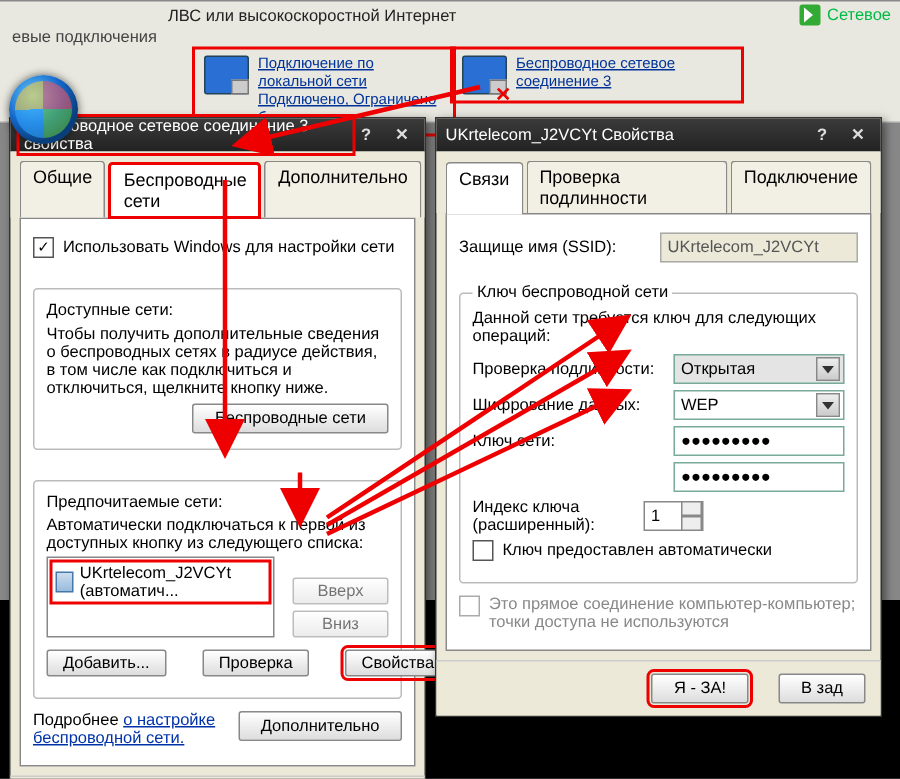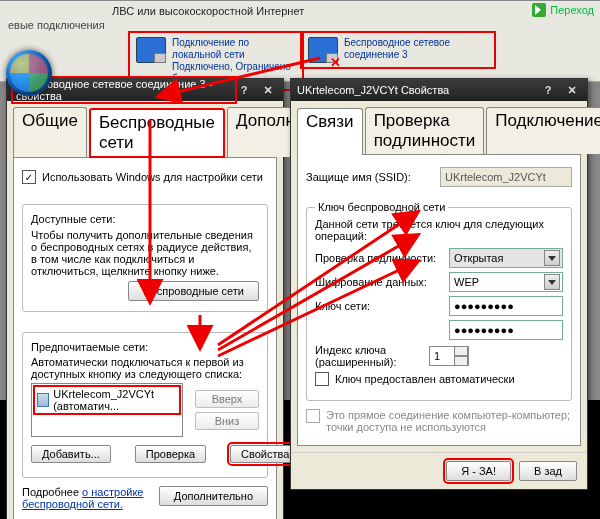--- a/index.html
+++ b/index.html
@@ -8,73 +8,73 @@
 .explorer{position:absolute;left:0;top:0;right:0;height:80px;background:#e8e8e0;border-bottom:1px solid #aaa;border-top:1px solid #888}
 .exp-title{position:absolute;left:0;top:0;padding:18px 8px;color:#444}
 .exp-section{position:absolute;left:112px;top:4px;color:#222}
 .exp-go{position:absolute;right:6px;top:2px;display:flex;align-items:center;gap:4px;color:#0b4}
 .exp-go .arr{width:14px;height:14px;background:#3a3;border-radius:2px;position:relative}
 .exp-go .arr::after{content:"";position:absolute;left:3px;top:2px;border-left:6px solid #fff;border-top:5px solid transparent;border-bottom:5px solid transparent}
 .conn-box{position:absolute;border:2px solid #e00;display:flex;gap:6px;padding:4px 6px;align-items:flex-start}
 .conn-box .ico{width:28px;height:24px;background:#2a6fd4;border:1px solid #245;border-radius:2px;position:relative;flex:none}
 .conn-box .ico::after{content:"";position:absolute;right:-1px;bottom:-1px;width:10px;height:8px;background:#ccc;border:1px solid #777}
 .conn-box .red-x{position:absolute;left:28px;top:22px;color:#e00;font-weight:bold;font-size:13px}
-.conn-link{color:#003399;font-size:10px;line-height:12px}
+.conn-link{color:#003399;text-decoration:underline;font-size:10px;line-height:12px}
 
 .orb{position:absolute;left:6px;top:50px;width:46px;height:46px;border-radius:50%;background:radial-gradient(circle at 35% 30%,#6cf,#1466c9 45%,#0a3e7a 70%);box-shadow:0 0 6px rgba(0,0,0,.6);z-index:2}
 .orb::before{content:"";position:absolute;inset:4px;border-radius:50%;background:conic-gradient(#f55 0 25%,#6c3 25% 50%,#3af 50% 75%,#fc3 75% 100%);opacity:.55}
 
 .win{position:absolute;background:#ece9d8;border:1px solid #333;box-shadow:2px 2px 6px rgba(0,0,0,.5);font-size:11px}
 .title{height:22px;background:linear-gradient(#3b3b3b,#222);color:#fff;display:flex;align-items:center;padding:0 6px;font-size:11px;justify-content:space-between}
 .tbtns{display:flex;gap:6px}
 .tbtn{width:18px;height:14px;color:#ddd;text-align:center;line-height:14px;font-weight:bold;cursor:default}
 .tabs{display:flex;gap:2px;padding:6px 6px 0 6px;background:#ece9d8}
-.tab{padding:3px 8px;border:1px solid #888;border-bottom:none;border-radius:3px 3px 0 0;background:#f2f0e4;cursor:default;font-size:17px}
+.tab{padding:3px 8px;border:1px solid #888;border-bottom:none;border-radius:3px 3px 0 0;background:#f2f0e4;cursor:default;font-size:12px}
 .tab.active{background:#fff;position:relative;top:1px}
 .tab.hl{border:2px solid #e00}
 .pane{background:#fff;border:1px solid #888;margin:0 6px 6px 6px;padding:8px}
 .btn{display:inline-block;padding:2px 10px;border:1px solid #888;background:linear-gradient(#fff,#ddd);border-radius:2px;font-size:11px;cursor:default;text-align:center}
 .btn.big{padding:3px 14px}
 .btn.hl{outline:2px solid #e00;outline-offset:1px}
 .group{border:1px solid #bbb;border-radius:3px;padding:8px 8px 10px 8px;margin-top:20px;position:relative}
 .field-row{display:flex;align-items:center;gap:6px;margin:4px 0}
 .lbl{width:128px;flex:none}
 .input{flex:1;height:18px;border:1px solid #7a9;background:#fff;padding:0 4px;line-height:18px;font-size:11px}
 .input.ro{background:#ece9d8;border-color:#aaa;color:#555}
 .select{flex:1;height:18px;border:1px solid #7a9;background:#fff;display:flex;align-items:center;justify-content:space-between;padding:0 2px 0 4px;font-size:11px}
 .select.hl{background:#e4e4e4}
 .select .dd{width:14px;height:14px;background:linear-gradient(#eee,#ccc);border:1px solid #888;display:flex;align-items:center;justify-content:center}
 .select .dd::after{content:"";border-left:4px solid transparent;border-right:4px solid transparent;border-top:5px solid #333}
 .list{border:1px solid #888;background:#fff;height:46px;padding:3px}
 .list-item{display:flex;align-items:center;gap:4px;padding:1px 2px}
 .list-item.hl{outline:2px solid #e00}
 .small-ico{width:14px;height:12px;background:linear-gradient(#cde,#9bd);border:1px solid #47a}
 .side-btns{display:flex;flex-direction:column;gap:4px;margin-left:6px}
-.sep-row{display:flex;align-items:center;gap:6px}
+.sep-row{display:flex;align-items:flex-end;gap:6px}
 .chk{width:12px;height:12px;border:1px solid #555;background:#fff;flex:none;display:flex;align-items:center;justify-content:center;font-size:10px}
 .spin{width:34px;height:18px;border:1px solid #888;background:#fff;display:flex;align-items:center;justify-content:space-between;padding-left:4px}
 .spin .arrs{display:flex;flex-direction:column}
 .spin .arrs span{width:12px;height:8px;border:1px solid #888;background:#eee;position:relative}
 .link{color:#0033aa;text-decoration:underline}
-.footer{display:flex;justify-content:flex-end;gap:8px;padding:8px 10px;border-top:1px solid #ccc;background:#ece9d8}
+.footer{display:flex;justify-content:flex-end;gap:20px;padding:8px 10px;border-top:1px solid #ccc;background:#ece9d8}
 .muted{color:#888}
 
 .arrows{position:absolute;inset:0;pointer-events:none;z-index:30}
 </style>
 </head>
 <body>
 
 <div class="stage">
 
   <div class="explorer">
     <div class="exp-title">евые подключения</div>
     <div class="exp-section">ЛВС или высокоскоростной Интернет</div>
     <div class="exp-go">
       <span class="arr"></span>
-      <span>Переход</span>
+      <span>Сетевое</span>
     </div>
     <div class="conn-box" style="left:128px;top:30px;width:160px">
       <div class="ico"></div>
       <div>
         <div class="conn-link">Подключение по локальной сети</div>
         <div class="conn-link">Подключено, Ограничено бо...</div>
       </div>
     </div>
     <div class="conn-box" style="left:300px;top:30px;width:180px">
       <div class="ico"></div>

